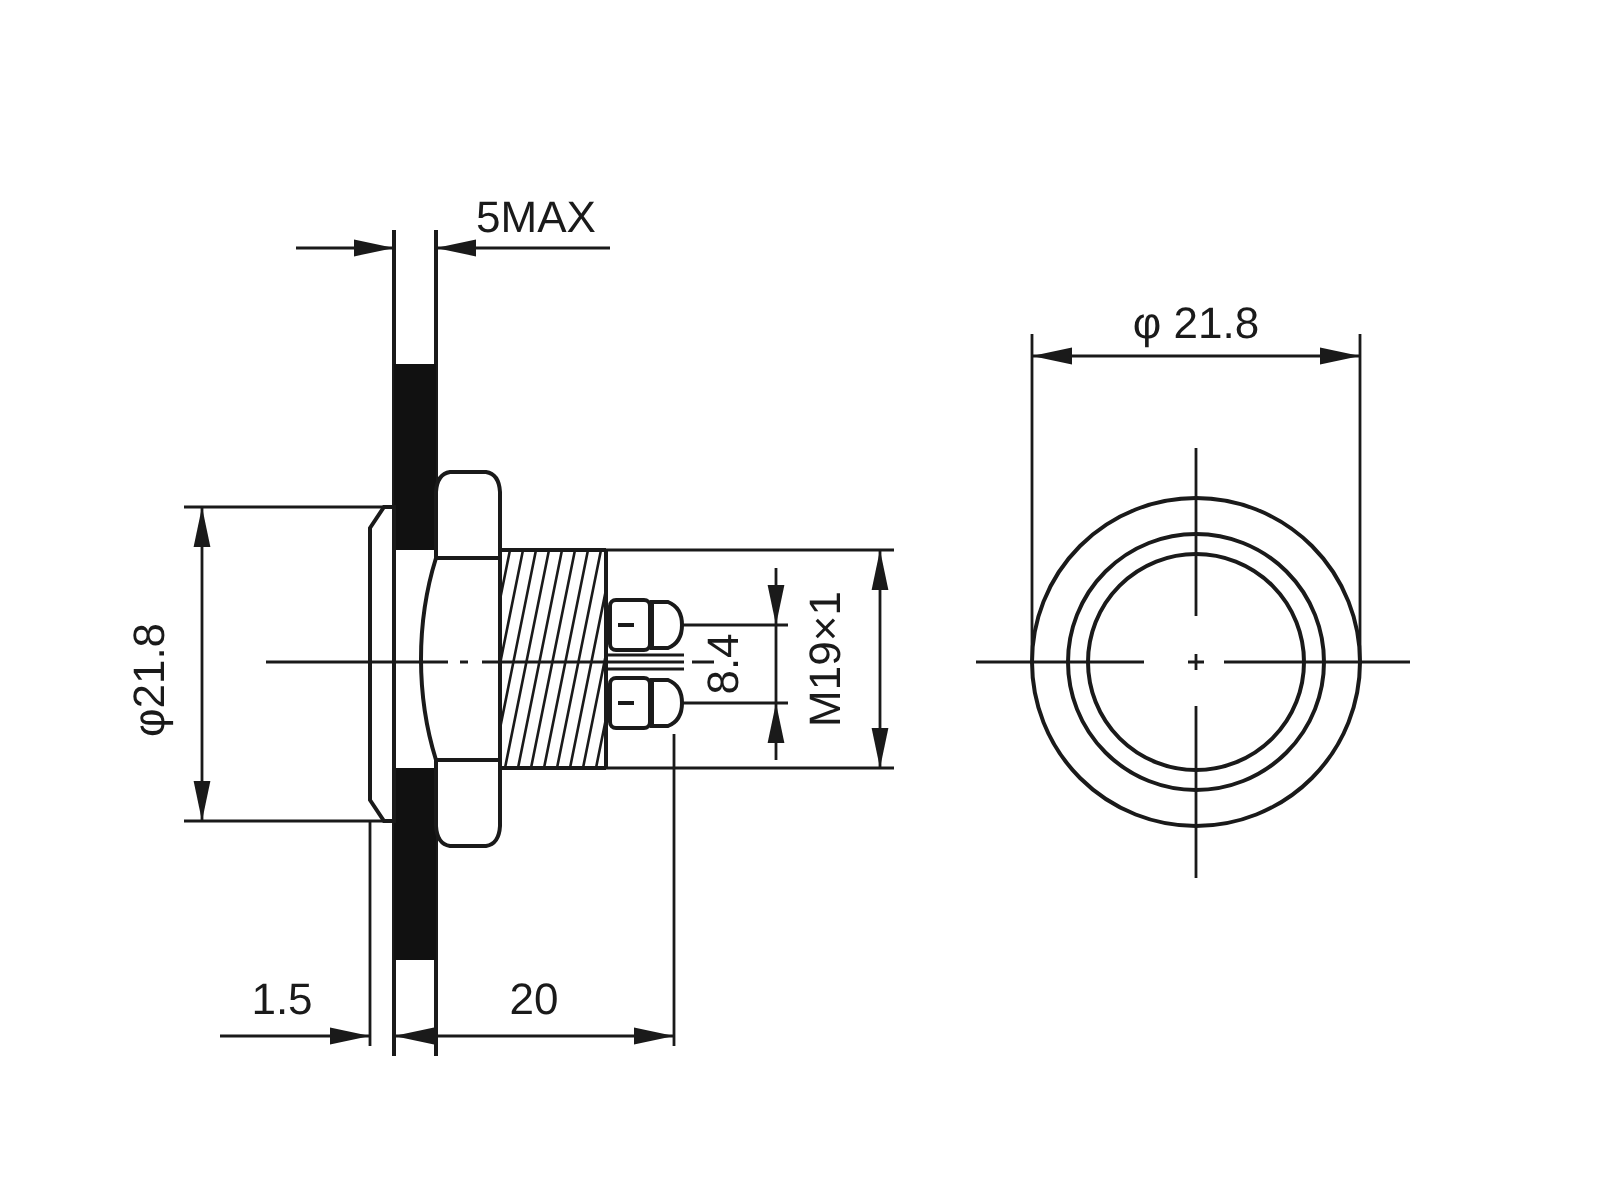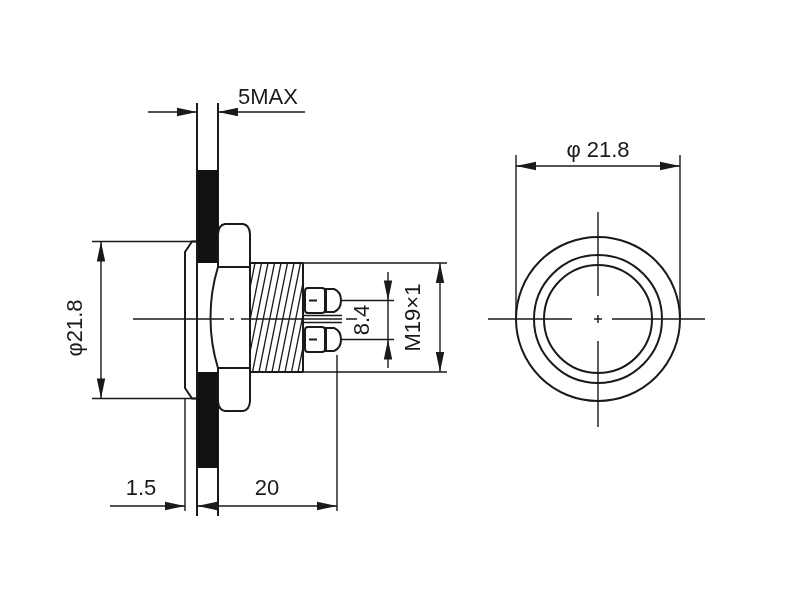--- a/index.html
+++ b/index.html
@@ -7,21 +7,21 @@
     --section_fill:#111111;
     --background:#ffffff;
   }
   html,body{margin:0;padding:0;}
   body{
     width:800px;height:600px;
     background:var(--background);
     font-family:"Liberation Sans", sans-serif;
     overflow:hidden;
   }
-  .canvas{width:800px;height:420px;position:relative;}
+  .canvas{width:800px;height:420px;position:relative;margin-top:12px;}
   svg{display:block;}
   
   .ol{stroke:var(--line);stroke-width:2;fill:none;stroke-linecap:butt;}
   
   .tl{stroke:var(--line);stroke-width:1.4;fill:none;stroke-linecap:butt;}
   .hatch{stroke:var(--line);stroke-width:1.3;fill:none;}
   .whitefill{fill:#ffffff;stroke:var(--line);stroke-width:2;}
   .section{fill:var(--section_fill);stroke:none;}
   .arrow{fill:var(--line);stroke:none;}
   .dimtext{

